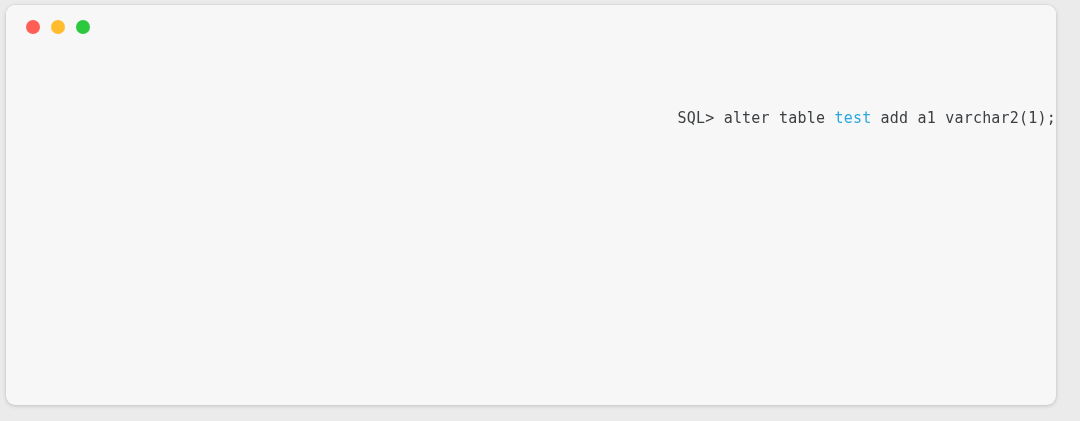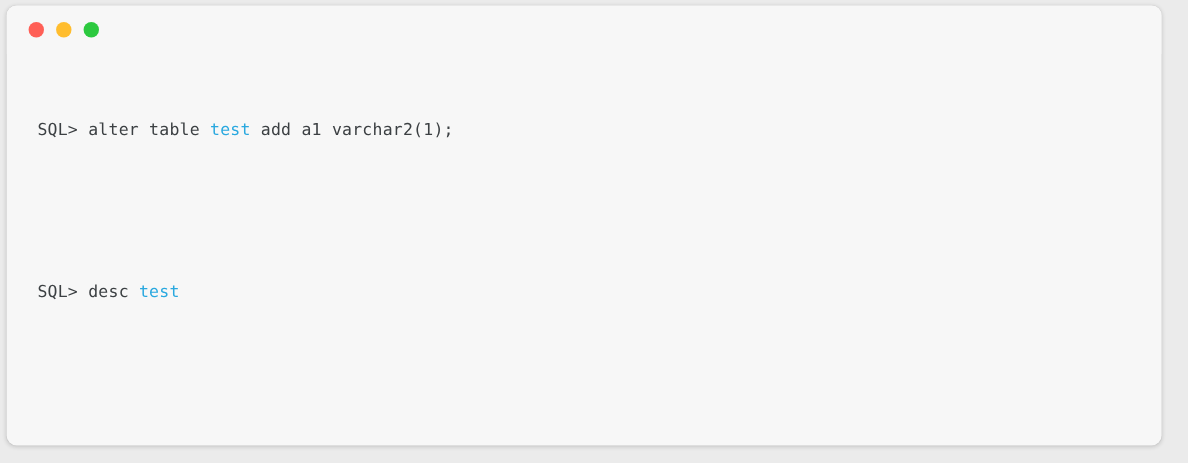--- a/index.html
+++ b/index.html
@@ -47,21 +47,21 @@
   .terminal {
     padding: 10px 0 0 28px;
     font-family: "DejaVu Sans Mono", monospace;
     font-size: 15px;
     line-height: 17px;
     color: #3c4043;
     white-space: pre;
     letter-spacing: 0.2px;
   }
 
-  .line { white-space: pre; min-height: 17px; }
+  .line { white-space: pre; min-height: 17px; text-align: right; }
   .spacer-lg { height: 28px; }
   .spacer-sm { height: 11px; }
 
   .kw-table { color: #29a8df; }
 </style>
 </head>
 <body>
 
 <div class="window">
 
@@ -70,21 +70,20 @@
     <span class="dot dot-minimize"></span>
     <span class="dot dot-zoom"></span>
   </div>
 
   <div class="terminal">
 
     <div class="line"><span>SQL&gt; </span><span>alter table </span><span class="kw-table">test</span><span> add a1 varchar2(1);</span></div>
 
     <div class="spacer-lg"></div>
 
-    <div class="line"><span>SQL&gt; </span><span>desc </span><span class="kw-table">test</span><span></span></div>
 
     <div class="spacer-sm"></div>
 
 
     
 
     
 
     
 

